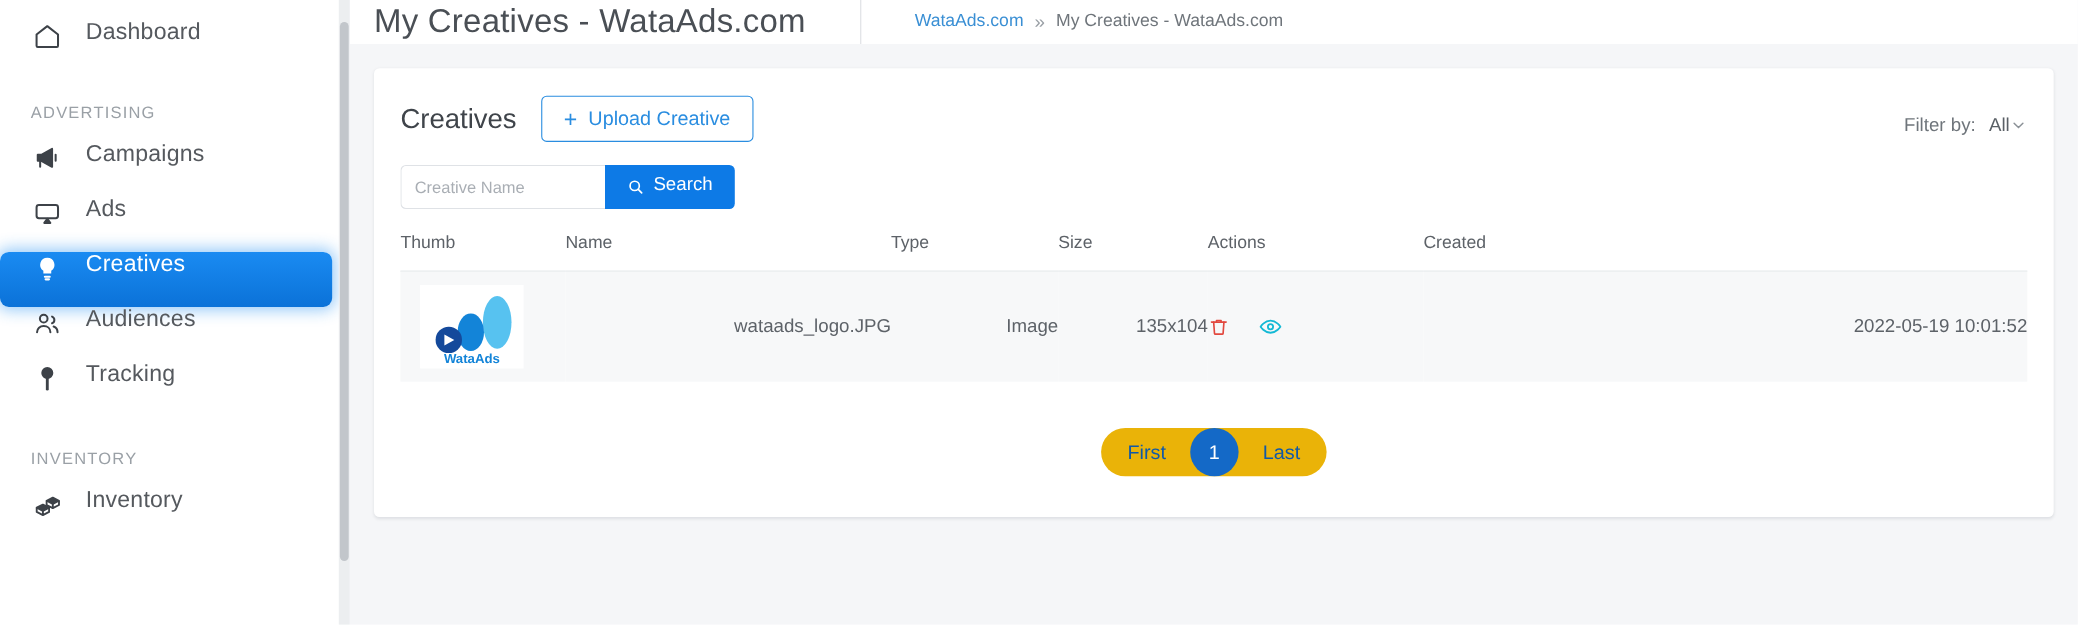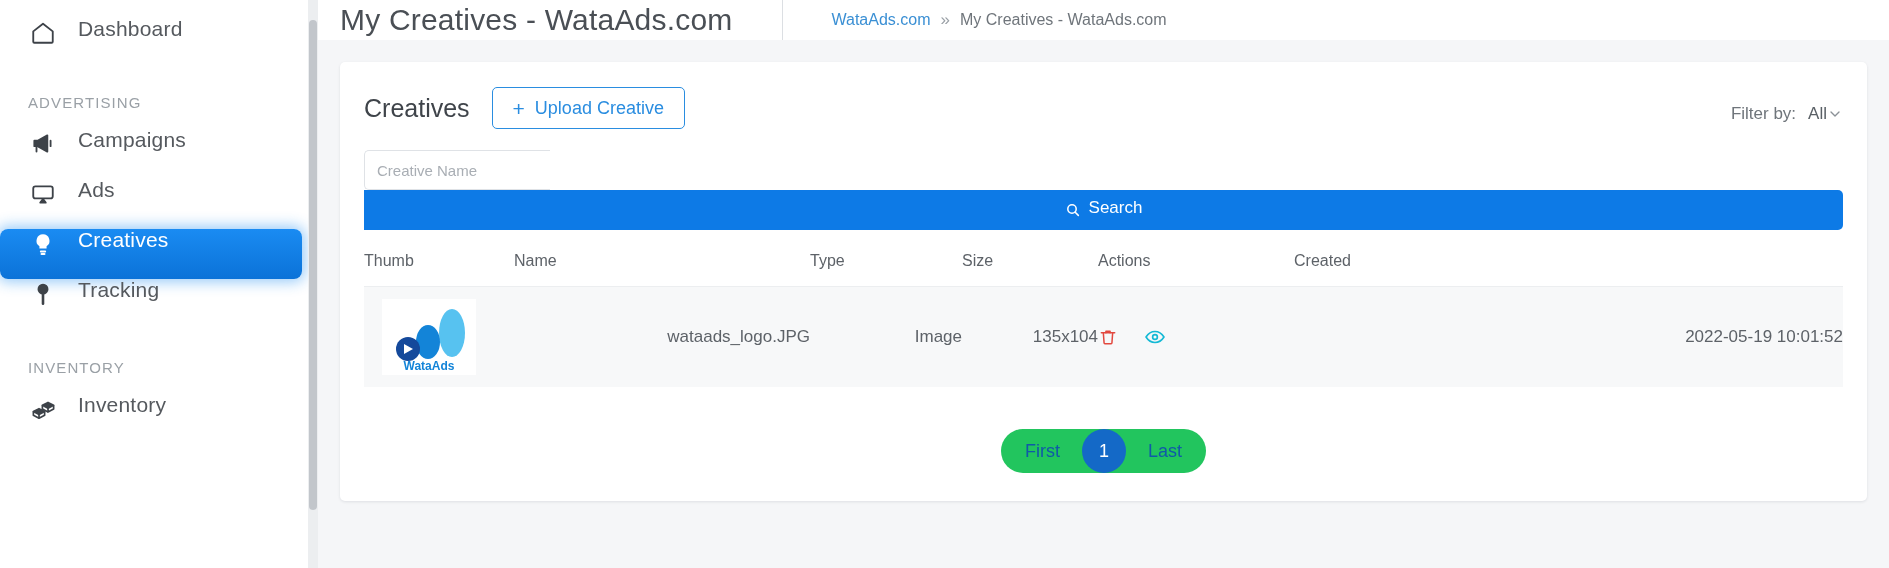--- a/index.html
+++ b/index.html
@@ -162,21 +162,20 @@
     cursor: pointer;
     white-space: nowrap;
   }
   .filter-wrap .flabel { margin-right: 12px; }
   .filter-wrap .fvalue { color: #5a6066; margin-right: 0; }
   .filter-wrap .chev { color: #8b9197; display: flex; }
 
   .search-row {
     display: flex;
     margin-top: 20px;
-    flex-direction: column;
   }
   .search-input {
     width: 186px; height: 40px;
     border: 1px solid #dfe2e6;
     border-right: none;
     border-radius: 5px 0 0 5px;
     padding: 0 12px;
     font-size: 15px;
     color: #5a6066;
     outline: none;
@@ -250,21 +249,21 @@
 
   
   .pager-wrap {
     display: flex;
     justify-content: center;
     margin-top: 42px;
   }
   .pager {
     display: inline-flex;
     align-items: flex-start;
-    background: #22c55e;
+    background: #eab308;
     border-radius: 22px;
     height: 44px;
     padding: 0 6px;
   }
   .pager .pg {
     font-size: 18px;
     color: #1059a8;
     padding: 0 18px;
     cursor: pointer;
     line-height: 44px;
@@ -329,20 +328,31 @@
       <span class="ico">
         <svg width="26" height="26" viewBox="0 0 24 24" fill="none" stroke="currentColor" stroke-width="1.8" stroke-linecap="round" stroke-linejoin="round">
           <path d="M12 3a6 6 0 0 0-3.3 11v2.2h6.6V14A6 6 0 0 0 12 3z" fill="currentColor" stroke="none"></path>
           <path d="M10 19h4"></path>
           <path d="M10.6 21.2h2.8"></path>
         </svg>
       </span>
       <span class="lbl">Creatives</span>
     </div>
 
+    <div class="nav-item">
+      <span class="ico">
+        <svg width="26" height="26" viewBox="0 0 24 24" fill="none" stroke="currentColor" stroke-width="1.7" stroke-linecap="round" stroke-linejoin="round">
+          <circle cx="9" cy="8" r="3.2"></circle>
+          <path d="M3.4 19.5c0-3.2 2.5-5.3 5.6-5.3s5.6 2.1 5.6 5.3"></path>
+          <path d="M16 6.3a3 3 0 0 1 0 5.6"></path>
+          <path d="M17.3 14.6c2 .7 3.3 2.4 3.3 4.9"></path>
+        </svg>
+      </span>
+      <span class="lbl">Audiences</span>
+    </div>
 
     <div class="nav-item">
       <span class="ico">
         <svg width="26" height="26" viewBox="0 0 24 24" fill="none" stroke="currentColor" stroke-width="1.7" stroke-linecap="round" stroke-linejoin="round">
           <circle cx="12" cy="7.5" r="4.2" fill="currentColor" stroke="none"></circle>
           <circle cx="12" cy="7.5" r="4.2"></circle>
           <path d="M12 11.8V21" stroke-width="2.4"></path>
         </svg>
       </span>
       <span class="lbl">Tracking</span>

